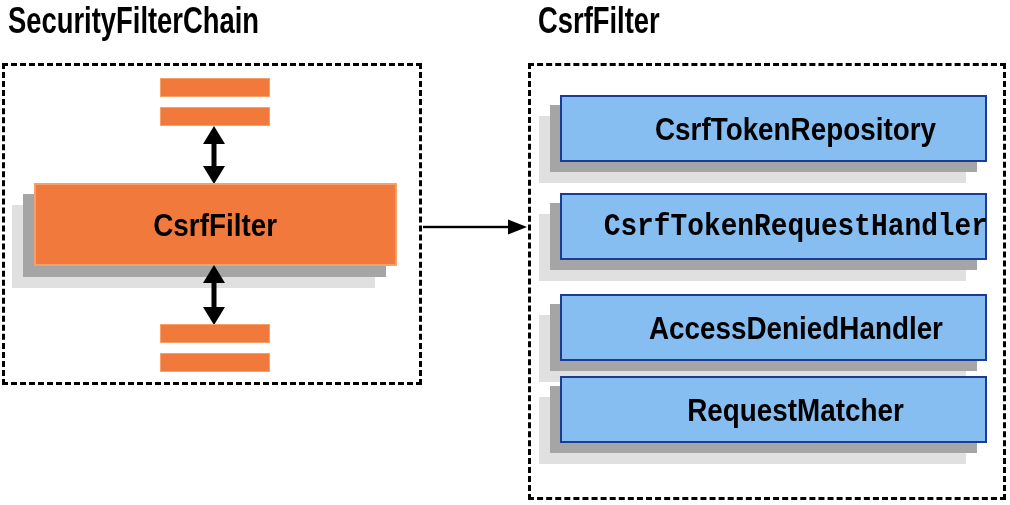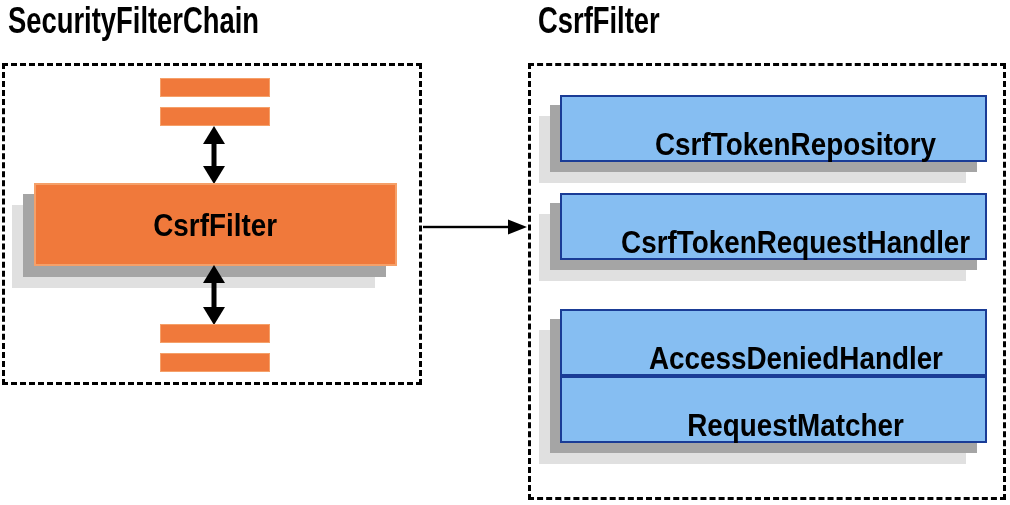--- a/index.html
+++ b/index.html
@@ -30,21 +30,21 @@
                -22px 22px 0 var(--shadow-light,#E0E0E0);
     display:flex;align-items:center;justify-content:center;
   }
   .component-box{
     position:absolute;left:560px;width:427px;height:67px;
     background:var(--blue-fill,#86BEF2);
     border:2px solid var(--blue-border,#1A3C96);
     box-sizing:border-box;
     box-shadow:-10px 10px 0 var(--shadow-dark,#A5A5A5),
                -21px 21px 0 var(--shadow-light,#E0E0E0);
-    display:flex;align-items:flex-end;justify-content:center;padding-left:44px;
+    display:flex;align-items:center;justify-content:center;padding-left:44px;
   }
   .node-label{
     font-weight:bold;font-size:32px;line-height:1;white-space:nowrap;
     transform:scaleX(0.87);
   }
   .arrow{position:absolute;}
   .arrow svg{display:block;}
   .arrow .fillpart{fill:var(--arrow,#000);}
 </style>
 </head>
@@ -88,23 +88,23 @@
     <polygon class="fillpart" points="104,8 85,0.5 85,15.5"></polygon>
   </svg>
 </div>
 
 <div class="dashed-container" style="left:528px;top:63px;width:478px;height:437px;"></div>
 
 <div class="component-box" style="top:95px;">
   <span class="node-label">CsrfTokenRepository</span>
 </div>
 
-<div class="component-box" style="top:193px;">
+<div class="component-box" style="top:193px;font-family:Liberation Mono, monospace;">
   <span class="node-label">CsrfTokenRequestHandler</span>
 </div>
 
-<div class="component-box" style="top:309px;">
+<div class="component-box" style="top:294px;">
   <span class="node-label">AccessDeniedHandler</span>
 </div>
 
 <div class="component-box" style="top:376px;">
   <span class="node-label">RequestMatcher</span>
 </div>
 
 </body></html>

